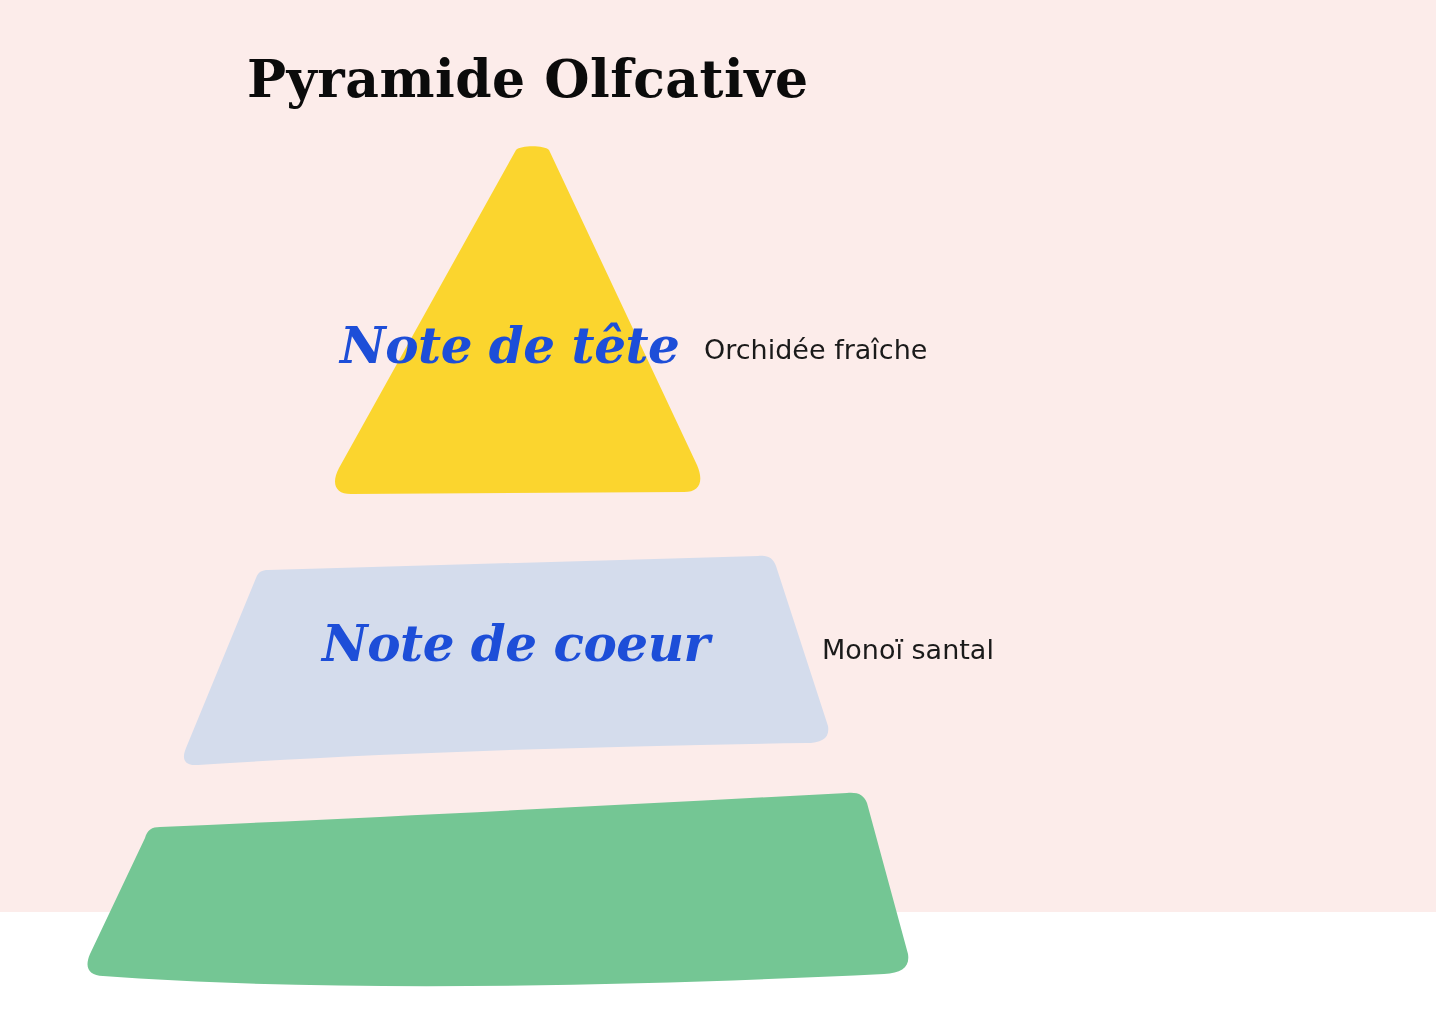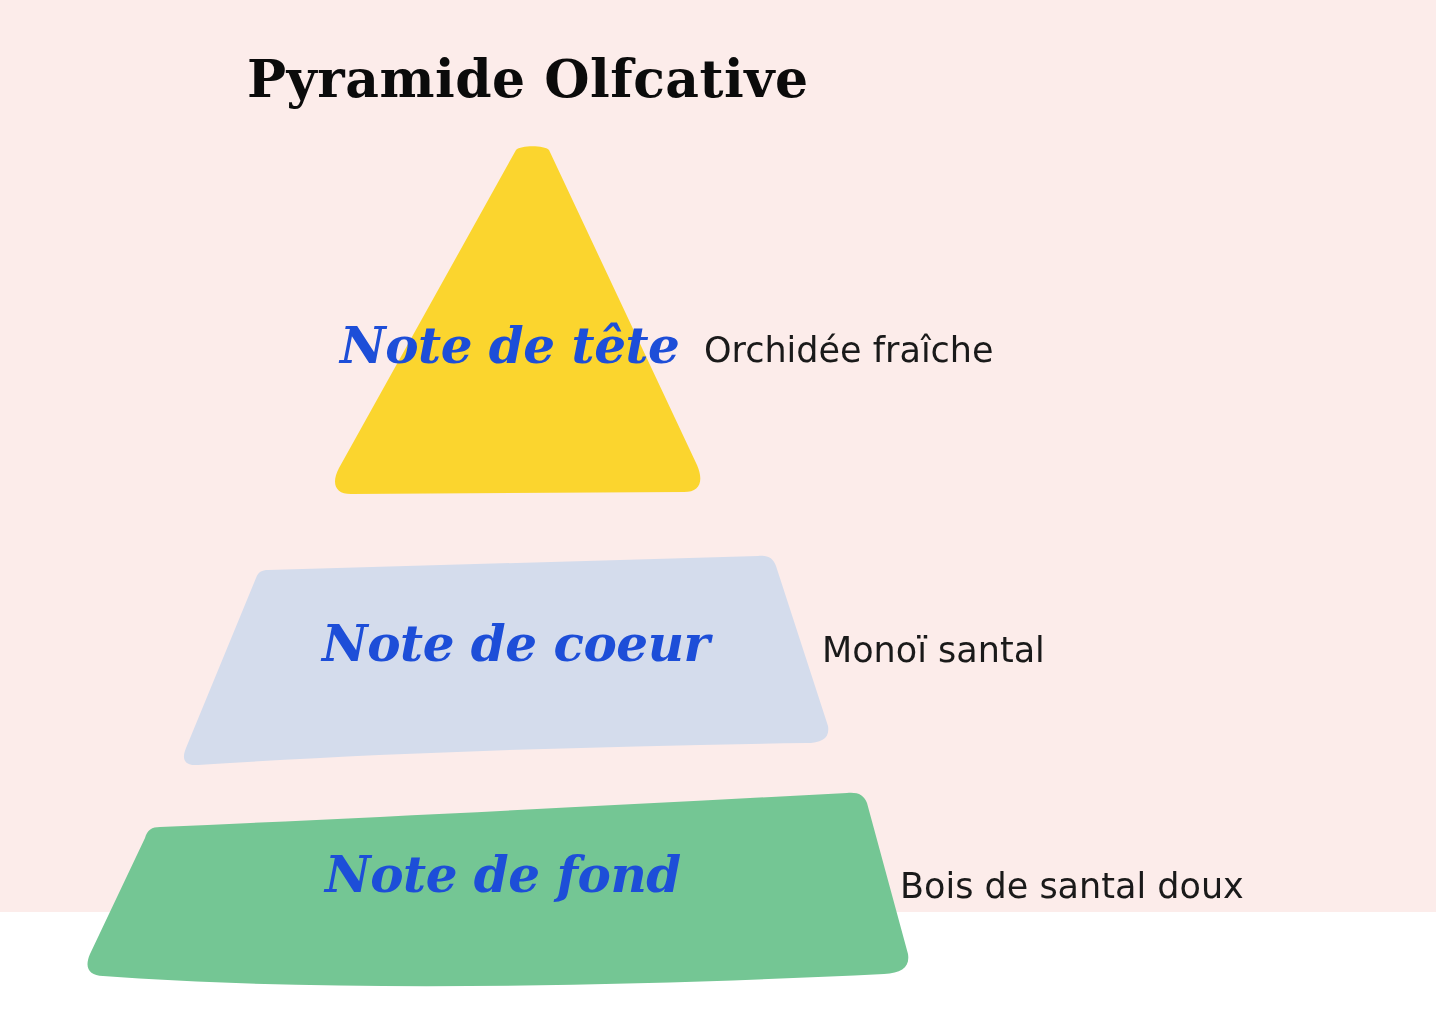--- a/index.html
+++ b/index.html
@@ -62,21 +62,21 @@
   #base-layer-label {
     left: 325px;
     top: 845px;
     font-size: 50px;
     line-height: 60px;
   }
   .note-desc {
     position: absolute;
     font-family: "DejaVu Sans", "Liberation Sans", sans-serif;
     font-weight: 400;
-    font-size: 35px;
+    font-size: 27px;
     line-height: 34px;
     color: #1A1A1A;
     white-space: nowrap;
   }
   #top-layer-desc {
     left: 704px;
     top: 333px;
   }
   #heart-layer-desc {
     left: 822px;
@@ -127,17 +127,15 @@
   </svg>
 
   <div class="layer-text" id="top-layer-label">Note de tête</div>
 
   <div class="note-desc" id="top-layer-desc">Orchidée fraîche</div>
 
   <div class="layer-text" id="heart-layer-label">Note de coeur</div>
 
   <div class="note-desc" id="heart-layer-desc">Monoï santal</div>
 
-  <div class="layer-text" id="base-layer-label">Note de fond</div>
 
-  <div class="note-desc" id="base-layer-desc">Bois de santal doux</div>
 
 </div>
 
 </body></html>

